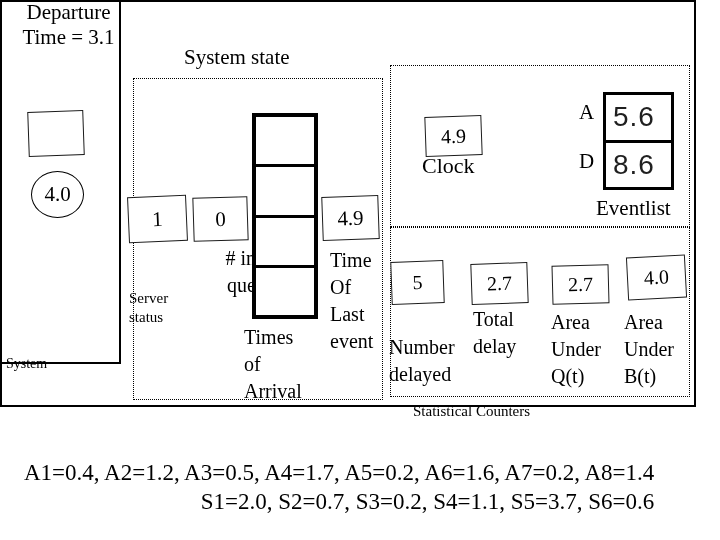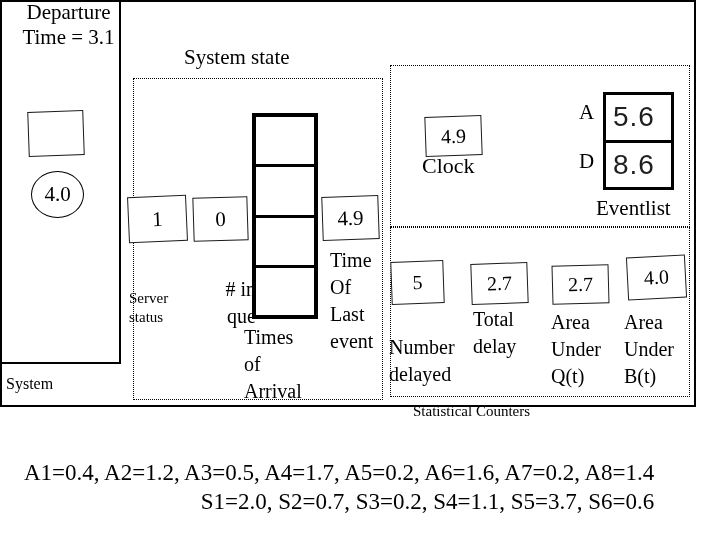--- a/index.html
+++ b/index.html
@@ -54,21 +54,21 @@
     <span>Departure</span>
     <span>Time = 3.1</span>
   </div>
 
   <div class="shape-square" style="left:28px; top:111px; width:56px; height:45px; transform:rotate(-2deg);"></div>
 
   <div class="circle" style="left:31px; top:171px; width:53px; height:47px;">
     <span>4.0</span>
   </div>
 
-  <div class="lbl" style="left:6px; top:371px; font-size:16px;">System</div>
+  <div class="lbl" style="left:6px; top:351px; font-size:14px;">System</div>
 
   <div class="lbl" style="left:184px; top:44px; font-size:21px;">System state</div>
 
   <div class="abs dotted" style="left:133px; top:78px; width:250px; height:322px;"></div>
 
   <div class="queue" style="left:252px; top:113px; width:66px; height:206px;">
     <div class="cell div"></div>
     <div class="cell div"></div>
     <div class="cell div"></div>
     <div class="cell"></div>
@@ -78,21 +78,21 @@
     <span>1</span>
   </div>
   <div class="lbl" style="left:129px; top:249px; font-size:15px; line-height:19px;margin-top:40px;">
     <span>Server</span>
     <span>status</span>
   </div>
 
   <div class="hbox" style="left:193px; top:197px; width:55px; height:44px; transform:rotate(-1.8deg);">
     <span>0</span>
   </div>
-  <div class="lbl" style="left:198px; top:245px; width:58px; text-align:right; font-size:20px; line-height:27px; z-index:1;margin-top:31px;">
+  <div class="lbl" style="left:198px; top:245px; width:58px; text-align:right; font-size:20px; line-height:27px; z-index:1;">
     <span># in</span>
     <span>que</span>
   </div>
 
   <div class="hbox" style="left:322px; top:196px; width:57px; height:44px; transform:rotate(-2deg);">
     <span>4.9</span>
   </div>
   <div class="lbl" style="left:244px; top:324px; font-size:20px; line-height:27px; z-index:4;">
     <span>Times</span>
     <span>of</span>

